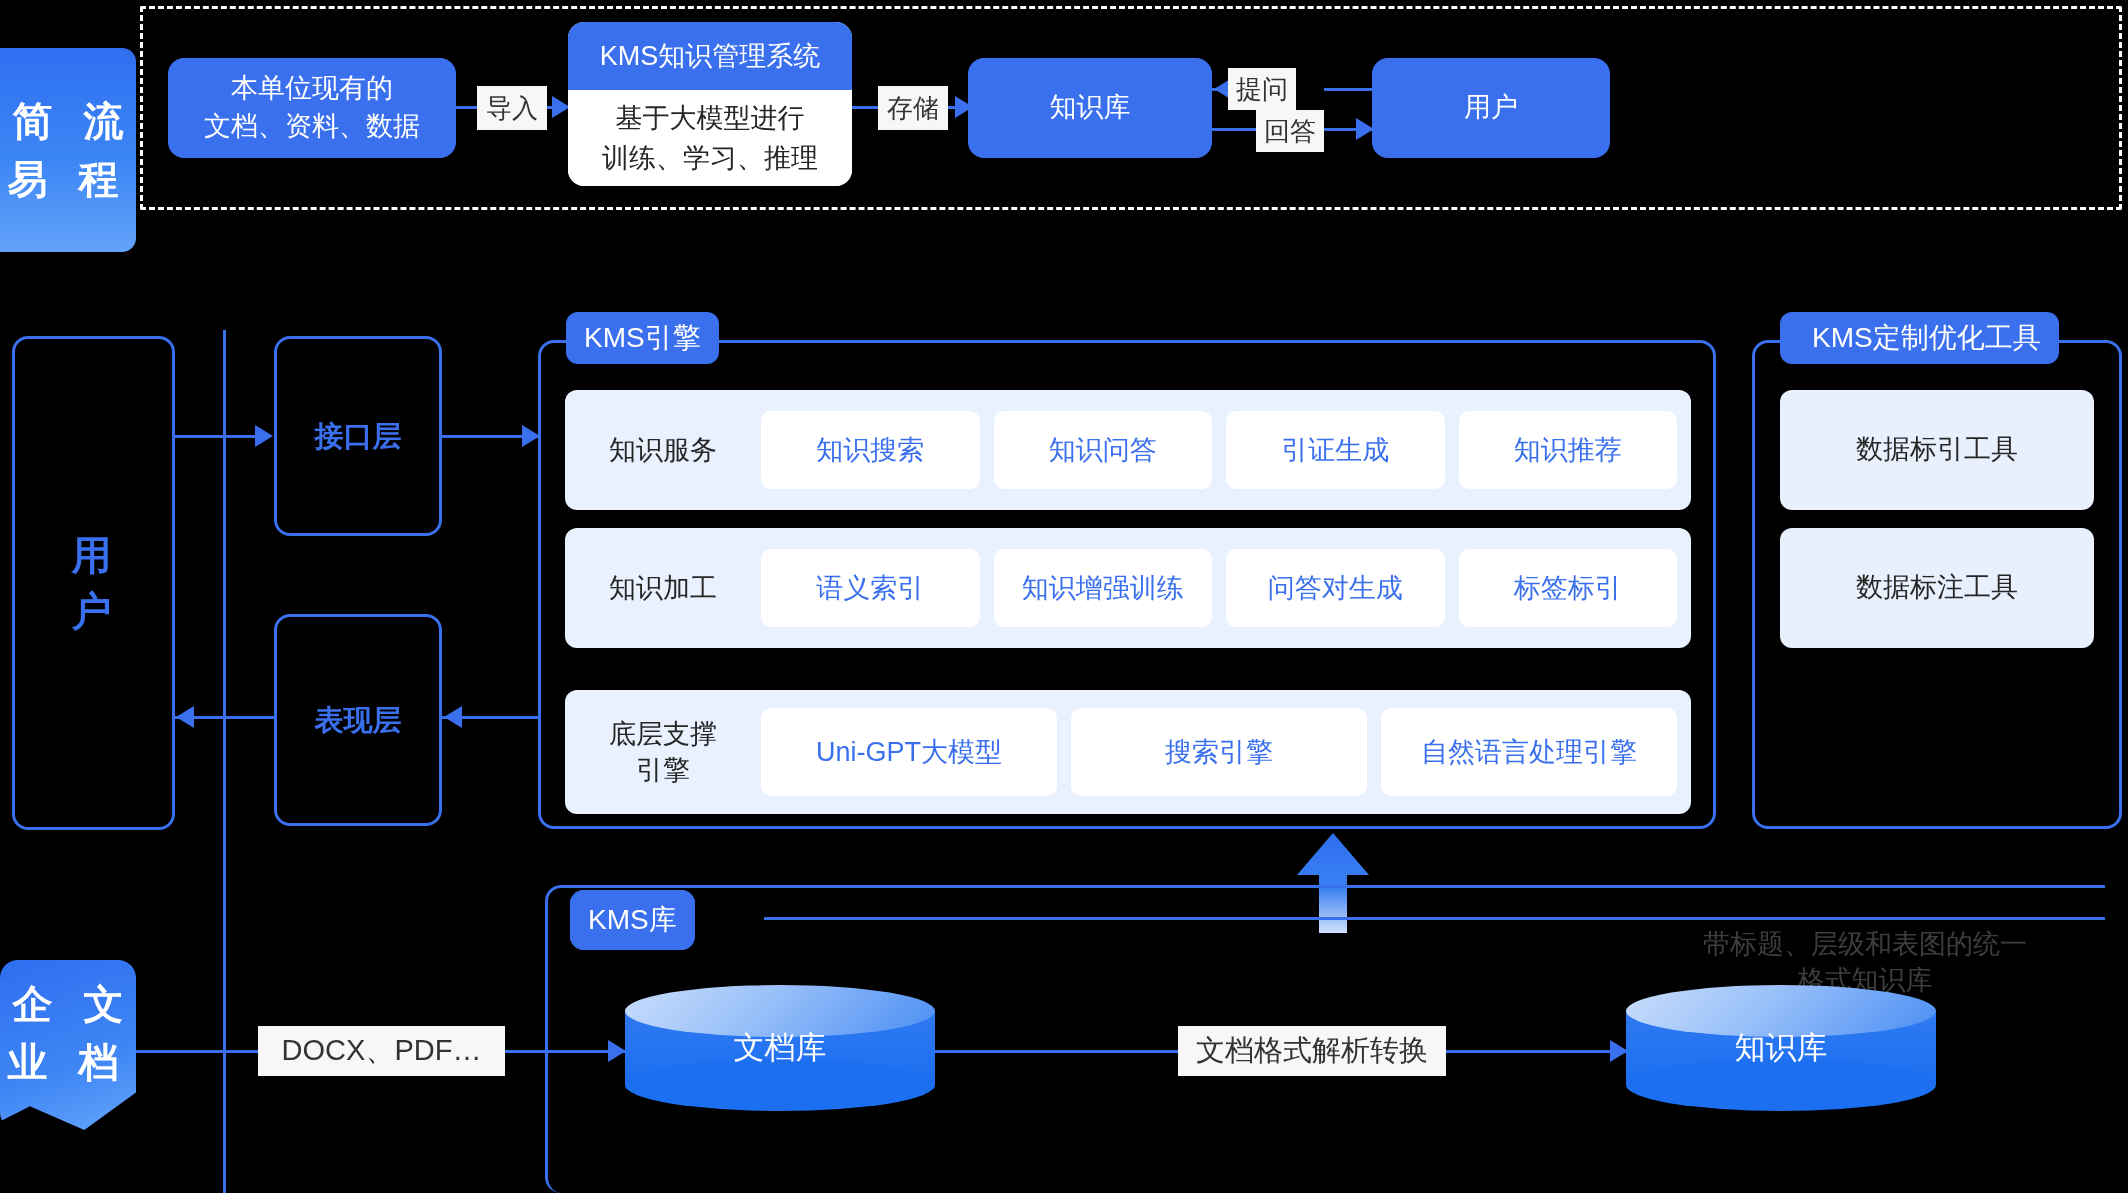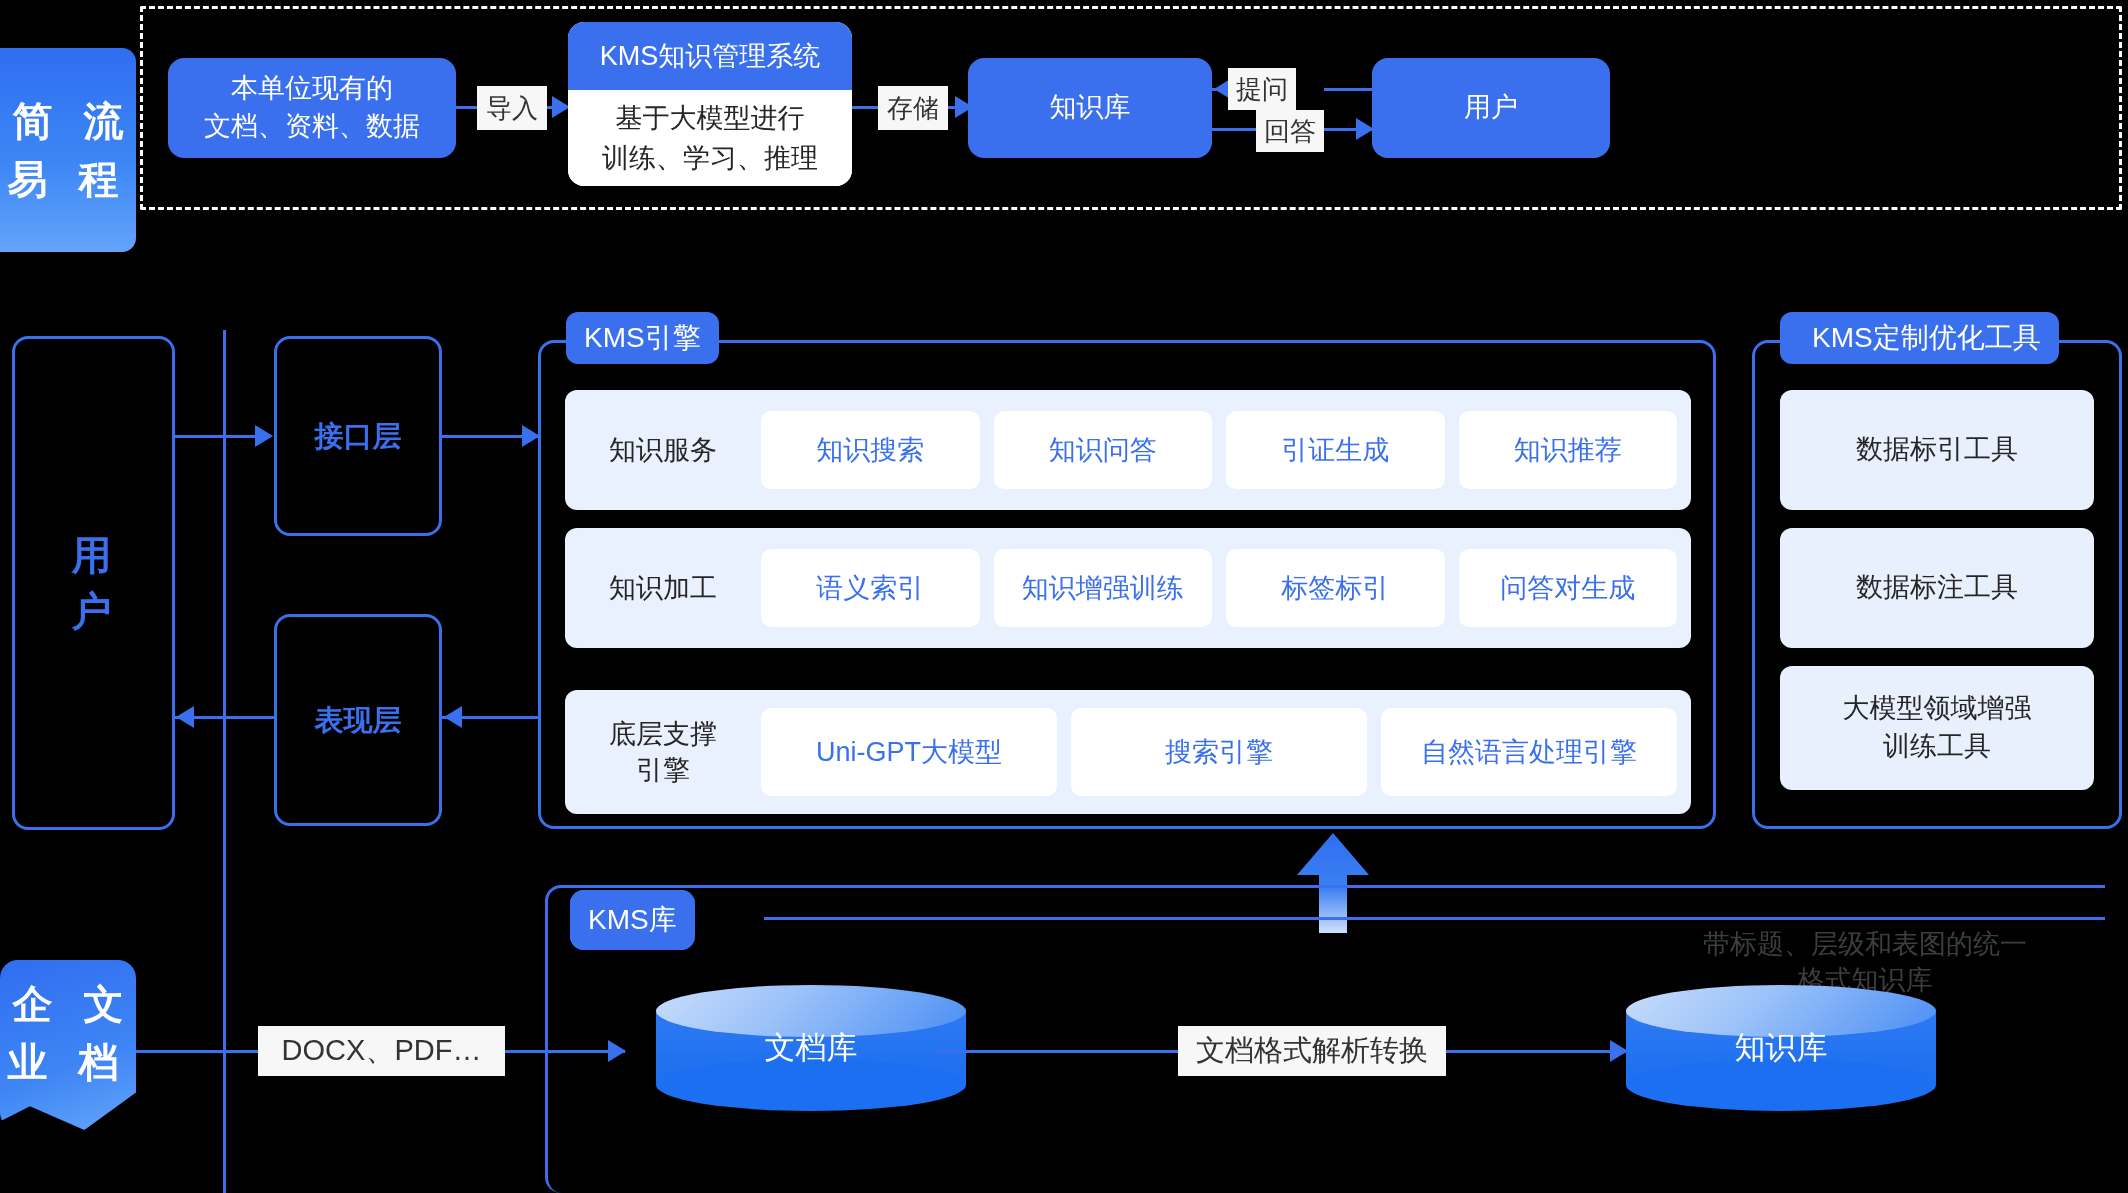--- a/index.html
+++ b/index.html
@@ -231,41 +231,39 @@
     <div class="cell">知识搜索</div>
     <div class="cell">知识问答</div>
     <div class="cell">引证生成</div>
     <div class="cell">知识推荐</div>
   </div>
 
   <div class="abs row" style="left:565px;top:528px;width:1126px;height:120px;">
     <div class="row-label" style="width:168px;white-space:pre-line;">知识加工</div>
     <div class="cell">语义索引</div>
     <div class="cell">知识增强训练</div>
+    <div class="cell">问答对生成</div>
     <div class="cell">标签标引</div>
-    <div class="cell">问答对生成</div>
   </div>
 
   <div class="abs row" style="left:565px;top:690px;width:1126px;height:124px;">
     <div class="row-label" style="width:168px;white-space:pre-line;">底层支撑
 引擎</div>
     <div class="cell" style="height:88px;">Uni-GPT大模型</div>
     <div class="cell" style="height:88px;">搜索引擎</div>
     <div class="cell" style="height:88px;">自然语言处理引擎</div>
   </div>
 
   <div class="abs panel" style="left:1752px;top:340px;width:370px;height:489px;"></div>
   <div class="panel-title" style="left:1780px;top:312px;padding-left:32px;">
     <span>KMS定制优化工具</span>
   </div>
 
   <div class="abs tool-card" style="left:1780px;top:390px;width:314px;height:120px;">数据标引工具</div>
   <div class="abs tool-card" style="left:1780px;top:528px;width:314px;height:120px;">数据标注工具</div>
-  <div class="abs tool-card" style="left:1780px;top:666px;width:314px;height:124px;white-space:pre-line;">大模型领域增强
-训练工具</div>
 
   <svg class="uparrow" style="left:1297px;top:833px;width:72px;height:100px;" viewBox="0 0 72 100">
     <defs>
       <linearGradient id="upg" x1="0" y1="1" x2="0" y2="0">
         <stop offset="0%" stop-color="#cfe0fc"></stop>
         <stop offset="45%" stop-color="#3a80f2"></stop>
         <stop offset="100%" stop-color="#2f6ef0"></stop>
       </linearGradient>
     </defs>
     <polygon points="36,0 72,42 50,42 50,100 22,100 22,42 0,42" fill="url(#upg)"></polygon>
@@ -286,21 +284,21 @@
   <div class="abs bracket" style="left:545px;top:885px;width:1560px;height:308px;border-bottom:none;"></div>
   <div class="abs hline" style="left:760px;top:917px;width:1345px;"></div>
   <div class="panel-title" style="left:570px;top:890px;height:60px;border-radius:14px;">
     <span>KMS库</span>
   </div>
   <div class="abs" style="left:572px;top:905px;width:192px;height:34px;background:#000;"></div>
   <div class="panel-title" style="left:570px;top:890px;height:60px;border-radius:14px;">
     <span>KMS库</span>
   </div>
 
-  <div class="cyl" style="left:625px;top:985px;width:310px;height:126px;margin-left:31px;">
+  <div class="cyl" style="left:625px;top:985px;width:310px;height:126px;">
     <div class="body"></div>
     <div class="bot"></div>
     <div class="top"></div>
     <div class="lbl">文档库</div>
   </div>
 
   <div class="abs hline" style="left:935px;top:1050px;width:245px;"></div>
   <div class="abs whitelabel" style="left:1178px;top:1026px;width:268px;height:50px;font-size:29px;">
     <span>文档格式解析转换</span>
   </div>

